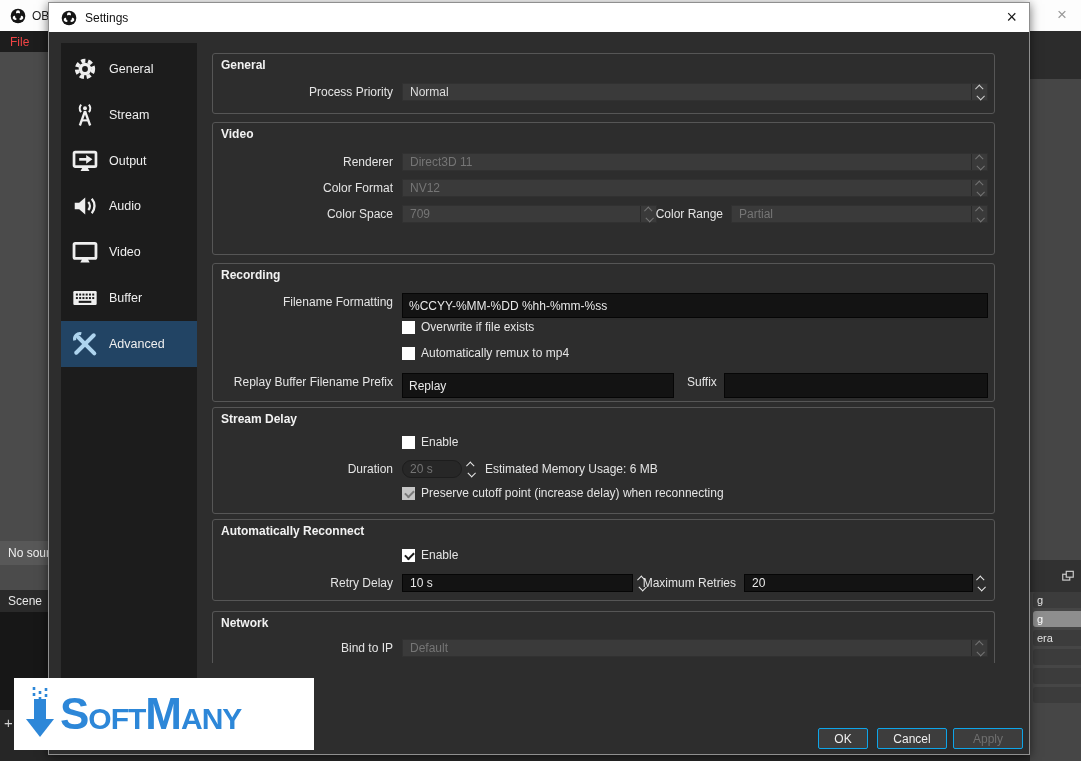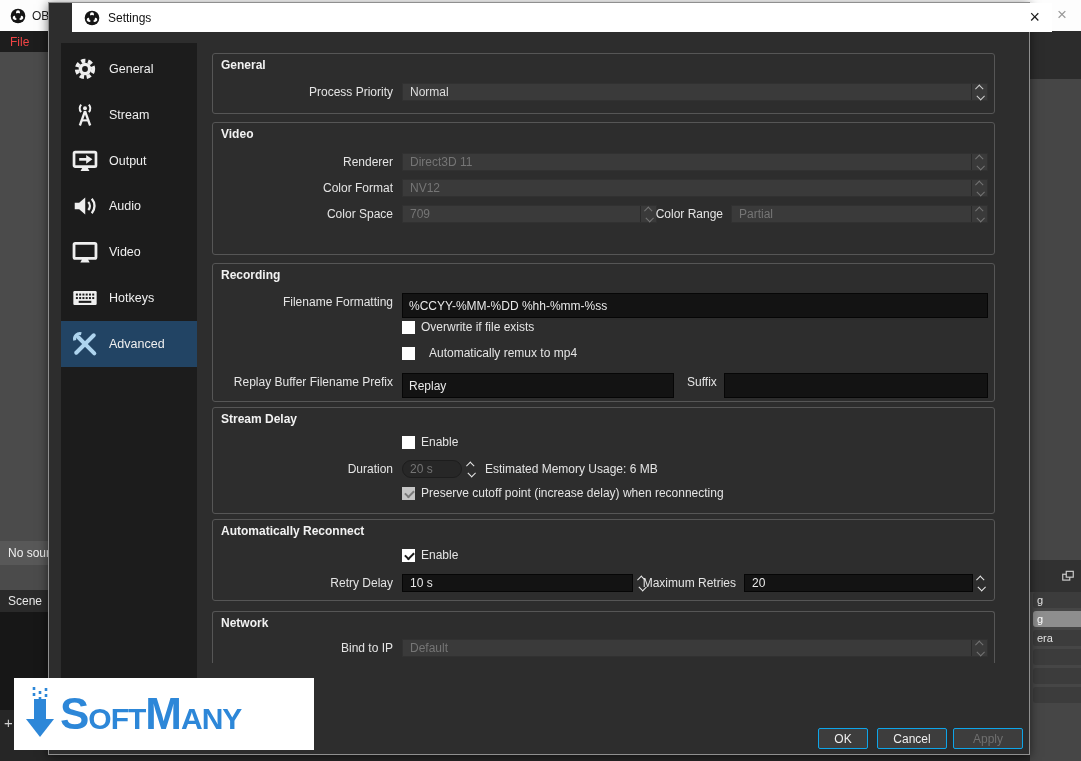--- a/index.html
+++ b/index.html
@@ -23,21 +23,21 @@
   
   .right-panel{position:absolute;left:1030px;top:31px;width:51px;height:730px;background:#464646;}
   .rp-top{position:absolute;left:0;top:0;width:51px;height:48px;background:#2c2c2c;}
   .rp-iconstrip{position:absolute;left:0;top:529px;width:51px;height:32px;background:#313131;}
   .rp-rows{position:absolute;left:3px;top:561px;width:48px;}
   .rp-row{height:16px;margin-bottom:3px;background:#3c3c3c;border-radius:3px 0 0 3px;display:flex;align-items:center;font-size:11px;color:#e3e3e3;padding-left:4px;box-sizing:border-box;}
   .rp-row.sel{background:#8e8e8e;color:#fff;}
 
   
   .dialog{position:absolute;left:48px;top:2px;width:982px;height:753px;background:#2d2d2d;border:1px solid #8f8f8f;box-sizing:border-box;box-shadow:0 2px 10px rgba(0,0,0,.55);}
-  .dlg-titlebar{position:absolute;left:0;top:0;width:100%;height:29px;background:#ffffff;display:flex;align-items:center;margin-left:23px;}
+  .dlg-titlebar{position:absolute;left:0;top:0;width:100%;height:29px;background:#ffffff;display:flex;align-items:center;}
   .dlg-title-text{font-size:12px;color:#111;margin-left:8px;}
   .dlg-close{position:absolute;right:12px;top:3px;font-size:18px;color:#1a1a1a;line-height:22px;cursor:default;}
   .dlg-body{position:absolute;left:0;top:29px;width:100%;height:722px;background:#2d2d2d;}
 
   
   .sidebar{position:absolute;left:12px;top:11px;width:136px;height:662px;background:#1c1c1c;}
   .side-item{position:absolute;left:0;width:136px;height:46px;display:flex;align-items:center;}
   .side-item .ic{width:30px;height:30px;margin-left:9px;display:flex;align-items:center;justify-content:center;}
   .side-item .lbl{font-size:12.5px;color:#efefef;margin-left:9px;}
   .side-item.selected{background:#224464;}
@@ -224,21 +224,21 @@
                 <rect x="4.2" y="11.2" width="1.7" height="1.7"></rect>
                   <rect x="7" y="11.2" width="1.7" height="1.7"></rect>
                   <rect x="9.8" y="11.2" width="1.7" height="1.7"></rect>
                   <rect x="12.6" y="11.2" width="1.7" height="1.7"></rect>
                   <rect x="15.4" y="11.2" width="1.7" height="1.7"></rect>
                   <rect x="18.2" y="11.2" width="1.7" height="1.7"></rect>
                 <rect x="6.6" y="14.4" width="10.8" height="1.8"></rect>
               </g>
             </svg>
           </span>
-          <span class="lbl">Hotkeys</span>
+          <span class="lbl">Buffer</span>
         </div>
         <div class="side-item selected" style="top:278px;">
           <span class="ic">
             <svg width="28" height="28" viewBox="0 0 24 24">
               <line x1="6" y1="6" x2="20" y2="20" stroke="#aed4ee" stroke-width="3.4" stroke-linecap="round"></line>
               <line x1="19.5" y1="4.5" x2="4.5" y2="19.5" stroke="#aed4ee" stroke-width="3.4" stroke-linecap="round"></line>
               <path d="M3.2 8.8 A4.6 4.6 0 0 1 8.8 3.2" fill="none" stroke="#aed4ee" stroke-width="2.6"></path>
             </svg>
           </span>
           <span class="lbl">Advanced</span>
@@ -303,21 +303,21 @@
 
       <div class="gbox" style="top:231px;height:139px;">
         <span class="gtitle">Recording</span>
         <div class="frow" style="left:0;top:29px;width:775px;">
           <span class="flabel">Filename Formatting</span>
           <input class="txt" style="left: 189px; width: 586px; top: 0px;" readonly="" value="%CCYY-%MM-%DD %hh-%mm-%ss">
         </div>
         <div class="cb" style="left:189px;top:57px;"></div>
         <span class="cblabel" style="left:208px;top:56px;">Overwrite if file exists</span>
         <div class="cb" style="left:189px;top:83px;"></div>
-        <span class="cblabel" style="left:216px;top:82px;">Automatically remux to mp4</span>
+        <span class="cblabel" style="left:208px;top:82px;">Automatically remux to mp4</span>
         <div class="frow" style="left:0;top:109px;width:775px;">
           <span class="flabel">Replay Buffer Filename Prefix</span>
           <input class="txt" style="left: 189px; width: 272px; top: 0px;" readonly="" value="Replay">
           <span class="inline-text" style="left:474px;top:2px;">Suffix</span>
           <input class="txt" style="left: 511px; width: 264px; top: 0px;" readonly="" value="">
         </div>
       </div>
 
       <div class="gbox" style="top:375px;height:107px;">
         <span class="gtitle">Stream Delay</span>

